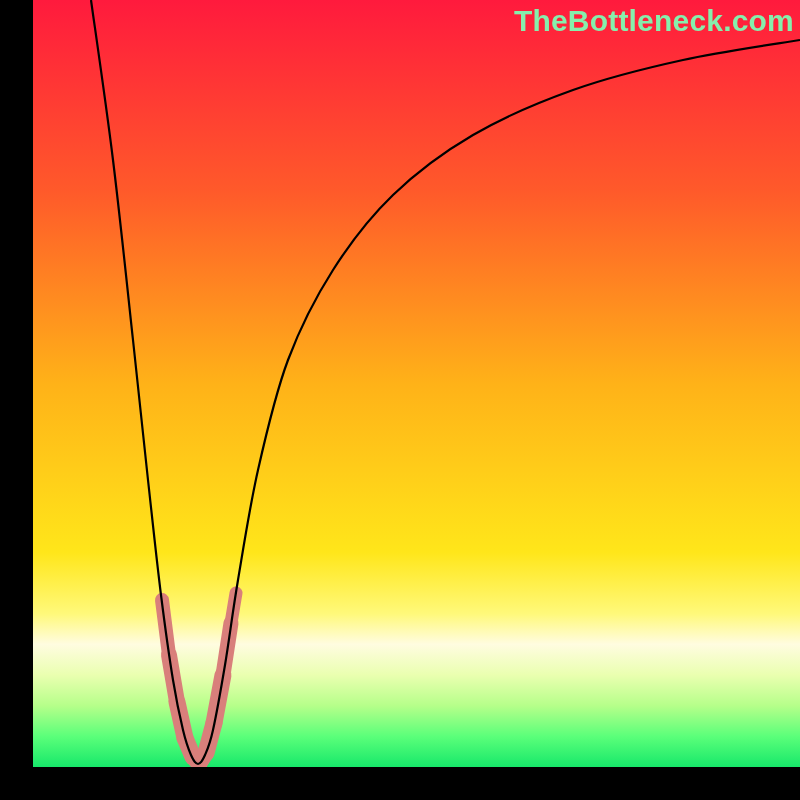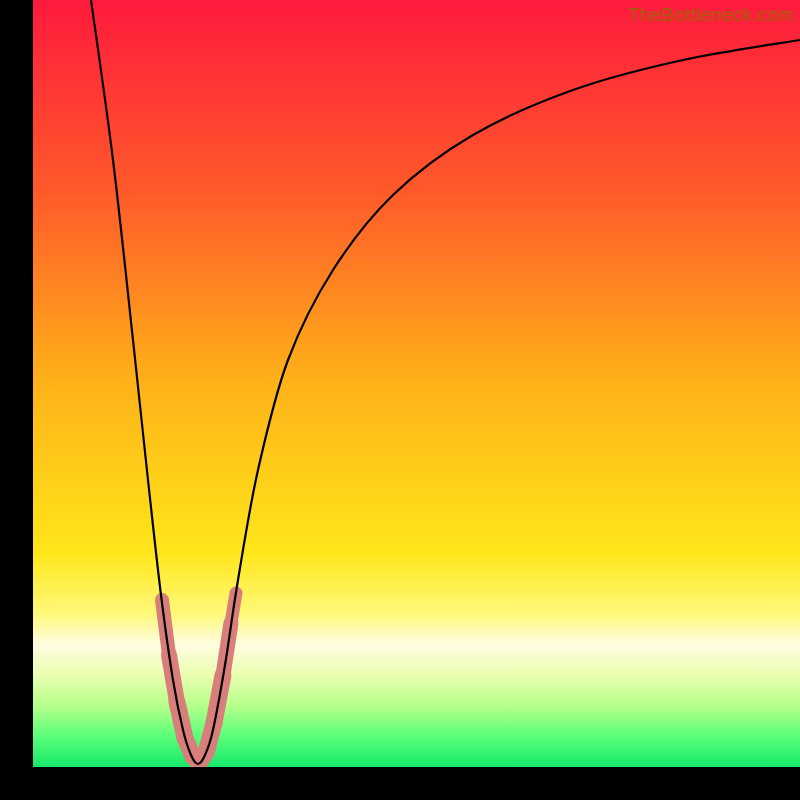--- a/index.html
+++ b/index.html
@@ -26,23 +26,23 @@
     overflow: hidden;
   }
   .gradient {
     position: absolute;
     left: 0; top: 0; right: 0; bottom: 0;
   }
   .watermark {
     position: absolute;
     top: 4px;
     right: 6px;
-    color: #a16207;
-    font-size: 19px;
-    font-weight: 400;
+    color: #86efac;
+    font-size: 30px;
+    font-weight: 700;
     letter-spacing: 0.2px;
     user-select: none;
   }
   svg.curve {
     position: absolute;
     left: 0; top: 0;
     width: 767px; height: 767px;
   }
 </style>
 </head>

